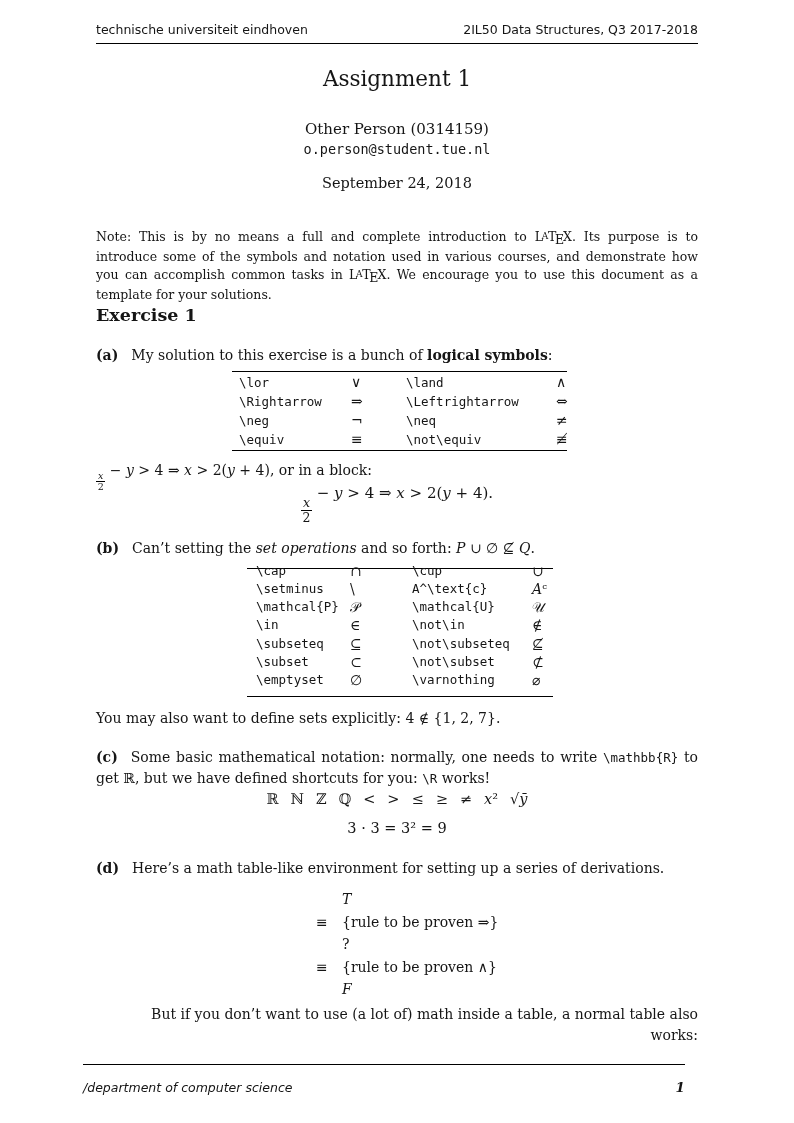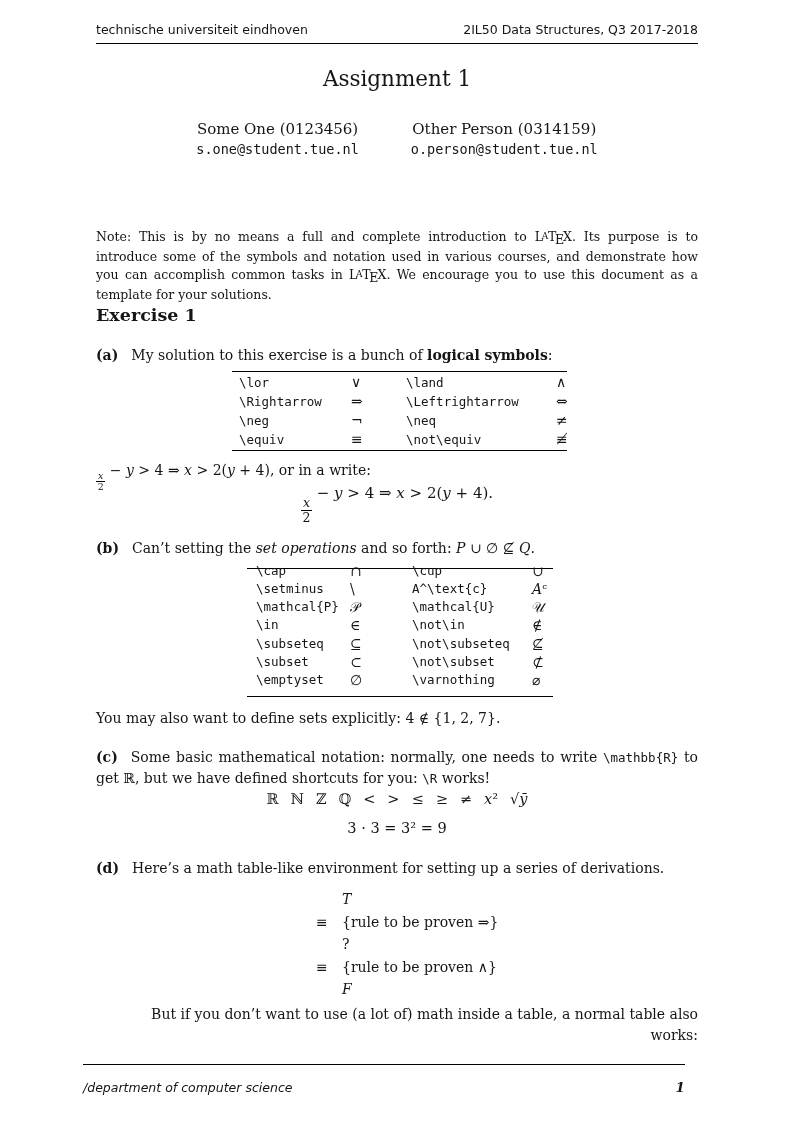--- a/index.html
+++ b/index.html
@@ -71,29 +71,26 @@
 
   <div class="abs header sans">
     <span>technische universiteit eindhoven</span>
     <span>2IL50 Data Structures, Q3 2017-2018</span>
   </div>
 
   <div class="abs title ctr">Assignment 1</div>
 
   <div class="abs authors">
     <div class="author">
-      <div class="an">Some One (0123456)</div>
-      <div class="ae mono">s.one@student.tue.nl</div>
-    </div>
-    <div class="author">
       <div class="an">Other Person (0314159)</div>
       <div class="ae mono">o.person@student.tue.nl</div>
     </div>
   </div>
 
+  <div class="abs date ctr">September 24, 2018</div>
 
   <div class="abs note just">Note: This is by no means a full and complete introduction to <span class="latex">L<span class="lA">A</span>T<span class="lE">E</span>X</span>. Its purpose is to introduce some of the symbols and notation used in various courses, and demonstrate how you can accomplish common tasks in <span class="latex">L<span class="lA">A</span>T<span class="lE">E</span>X</span>. We encourage you to use this document as a template for your solutions.</div>
 
   <div class="abs exheading">Exercise 1</div>
 
   <div class="abs para" style="top:345px;">
     <span class="plabel">(a)</span><span>My solution to this exercise is a bunch of </span><span class="b">logical symbols</span><span>:</span>
   </div>
 
   <div class="abs btable t-logical">
@@ -112,21 +109,21 @@
     <span class="cmd">\equiv</span>
     <span class="sym">≡</span>
     <span class="cmd">\not\equiv</span>
     <span class="sym">≢</span>
   </div>
 
   <div class="abs para" style="top:460px;">
     <span class="frac f-inline">
         <span class="num it">x</span>
         <span class="den">2</span>
-      </span><span> − <i>y</i> &gt; 4 ⇒ <i>x</i> &gt; 2(<i>y</i> + 4)</span><span>, or in a write:</span>
+      </span><span> − <i>y</i> &gt; 4 ⇒ <i>x</i> &gt; 2(<i>y</i> + 4)</span><span>, or in a block:</span>
   </div>
 
   <div class="abs blockeq ctr">
     <span class="frac f-block">
         <span class="num it">x</span>
         <span class="den">2</span>
       </span><span> − <i>y</i> &gt; 4 ⇒ <i>x</i> &gt; 2(<i>y</i> + 4).</span>
   </div>
 
   <div class="abs para" style="top:538px;">

